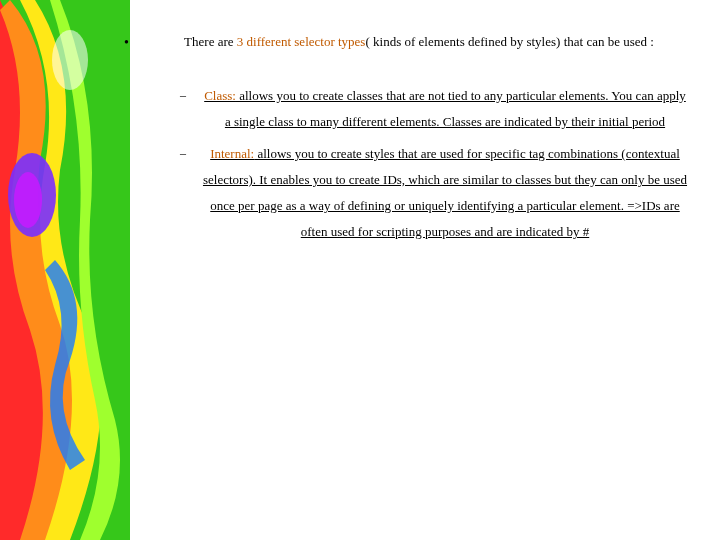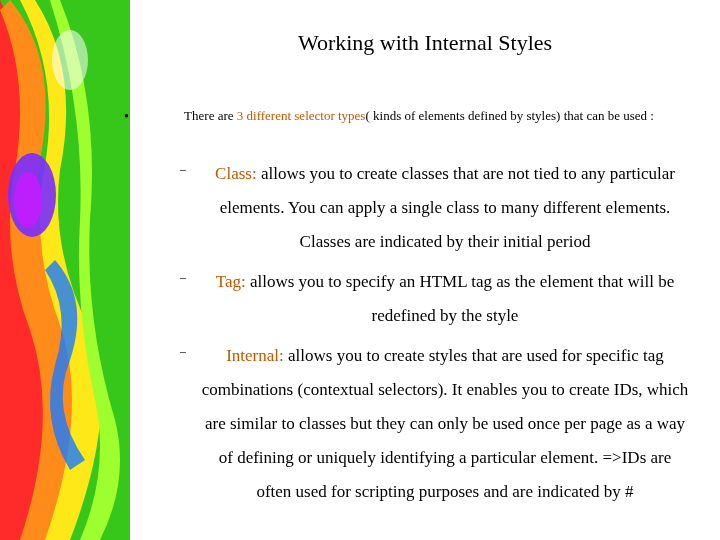--- a/index.html
+++ b/index.html
@@ -55,24 +55,25 @@
     color: #c05a00;
   }
   ul.sub {
     list-style: none;
     margin-top: 28px;
     margin-left: 28px;
   }
   ul.sub > li {
     position: relative;
     padding-left: 24px;
-    font-size: 17px;
+    font-size: 13px;
     line-height: 2.0;
     color: #000;
     margin-bottom: 6px;
+    text-decoration: underline;
   }
   ul.sub > li::before {
     content: "–";
     position: absolute;
     left: 4px;
     top: 0;
     font-size: 12px;
   }
   .sub-label {
     color: #c05a00;
@@ -87,32 +88,28 @@
   <path d="M10,0 Q60,60 40,160 Q30,240 70,320 Q100,400 50,540 L20,540 Q60,420 30,330 Q0,250 15,170 Q30,80 0,10 Z" fill="#ff8c1a"></path>
   <path d="M35,0 Q80,70 60,170 Q50,250 90,330 Q120,410 70,540 L45,540 Q90,410 60,325 Q30,245 45,165 Q60,75 20,0 Z" fill="#ffe817"></path>
   <path d="M60,0 Q100,100 90,220 Q85,320 115,420 Q130,480 100,540 L80,540 Q110,470 95,400 Q75,310 80,220 Q85,110 50,0 Z" fill="#9fff2e"></path>
   <ellipse cx="32" cy="195" rx="24" ry="42" fill="#7a2eff" opacity="0.9"></ellipse>
   <ellipse cx="28" cy="200" rx="14" ry="28" fill="#c71aff" opacity="0.85"></ellipse>
   <path d="M55,260 Q90,300 70,360 Q50,410 85,460 L70,470 Q40,420 55,365 Q72,310 45,270 Z" fill="#1a7aff" opacity="0.8"></path>
   <ellipse cx="70" cy="60" rx="18" ry="30" fill="#ffffff" opacity="0.55"></ellipse>
 </svg>
 
 <div class="content">
-  <h1 class="title">Working with Internal Styles</h1>
 
   <ul class="top">
     <li>
       <span>There are </span><span class="highlight">3 different selector types</span><span>( kinds of elements defined by styles) that can be used :</span>
 
       <ul class="sub">
         <li>
           <span class="sub-label">Class:</span><span> allows you to create classes that are not tied to any particular elements. You can apply a single class to many different elements. Classes are indicated by their initial period</span>
         </li>
         <li>
-          <span class="sub-label">Tag:</span><span> allows you to specify an HTML tag as the element that will be redefined by the style</span>
-        </li>
-        <li>
           <span class="sub-label">Internal:</span><span> allows you to create styles that are used for specific tag combinations (contextual selectors). It enables you to create IDs, which are similar to classes but they can only be used once per page as a way of defining or uniquely identifying a particular element. =&gt;IDs are often used for scripting purposes and are indicated by #</span>
         </li>
       </ul>
     </li>
   </ul>
 </div>
 
 </body></html>

